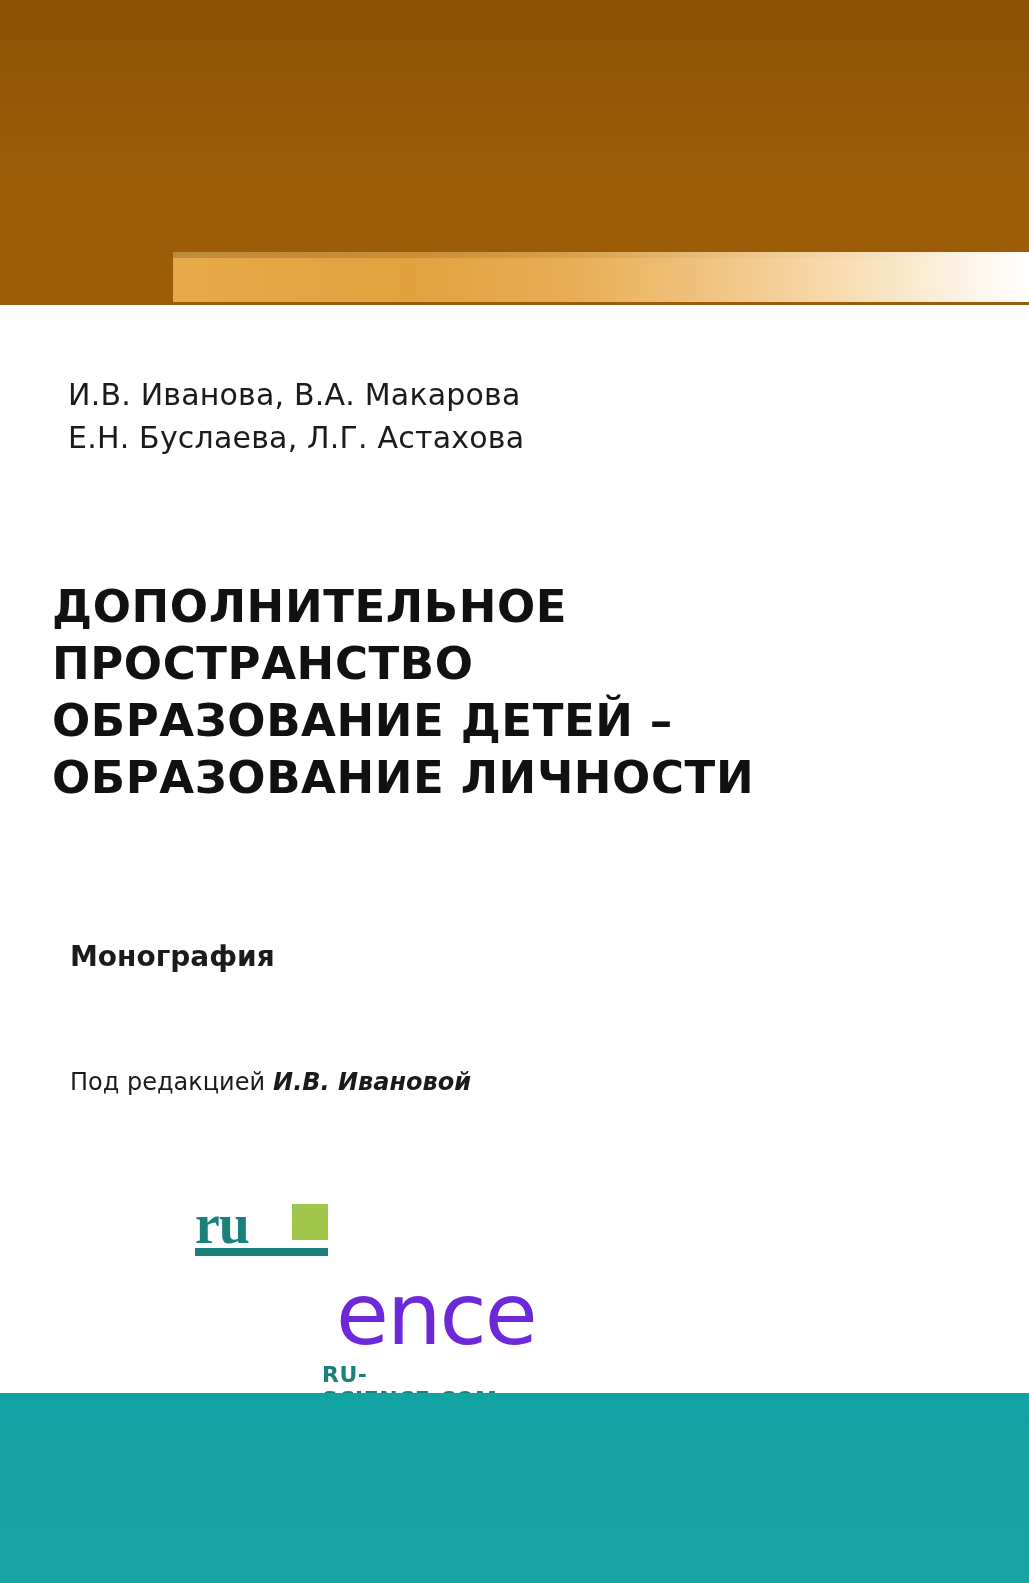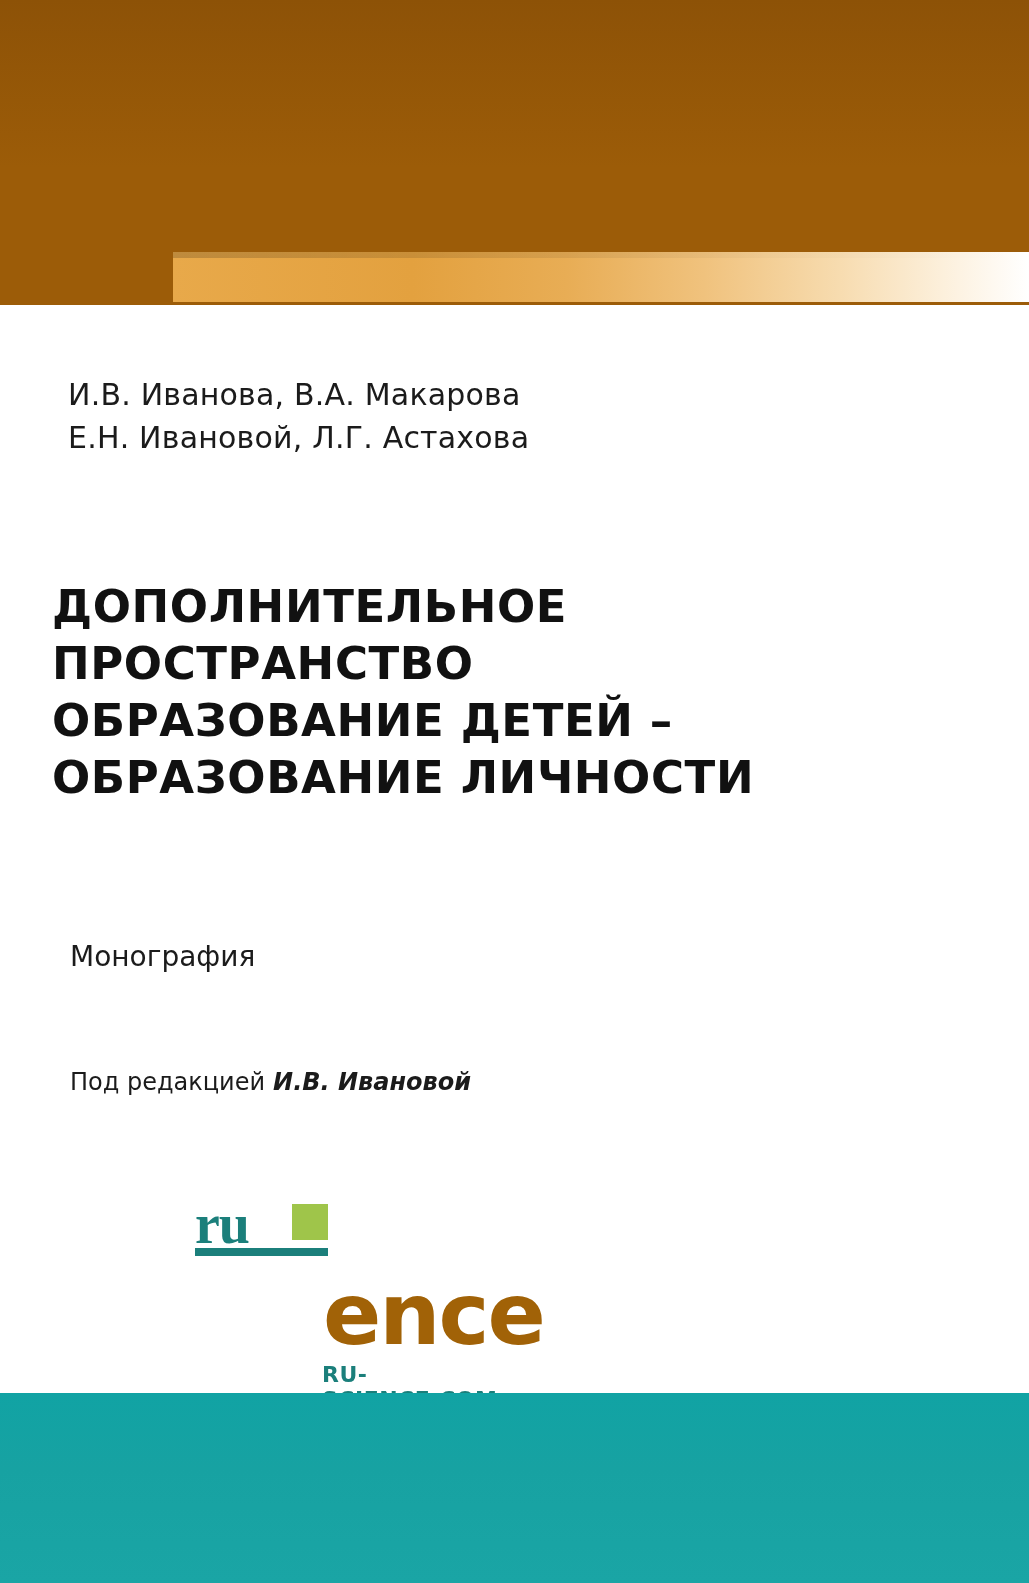--- a/index.html
+++ b/index.html
@@ -103,21 +103,21 @@
     letter-spacing: 0.6px;
   }
   .title div { white-space: nowrap; }
 
   .subtitle {
     position: absolute;
     left: 70px;
     top: 940px;
     color: #1b1b1b;
     font-size: 28px;
-    font-weight: 400;
+    font-weight: 700;
     text-align: center;
   }
 
   .editor {
     position: absolute;
     left: 70px;
     top: 1068px;
     color: #1b1b1b;
     font-size: 24px;
     font-weight: 400;
@@ -169,25 +169,25 @@
     left: 0px;
     top: 46px;
     font-size: 112px;
     font-weight: 700;
     color: #1b7f7b;
     letter-spacing: -3px;
     line-height: 1;
   }
   .logo-ence {
     position: absolute;
-    left: 213px;
+    left: 226px;
     top: 75px;
     font-size: 86px;
-    font-weight: 700;
-    color: #a16207;
+    font-weight: 400;
+    color: #6d28d9;
     letter-spacing: -2px;
     line-height: 1;
   }
   .logo-domain {
     position: absolute;
     left: 212px;
     top: 166px;
     font-size: 22px;
     font-weight: 700;
     color: #1b7f7b;
@@ -200,21 +200,21 @@
 <div class="cover">
 
   <div class="top-band">
     <div class="top-band-inner"></div>
     <div class="top-stripe"></div>
     <div class="top-stripe-shadow"></div>
   </div>
 
   <div class="authors">
     <div>И.В. Иванова, В.А. Макарова</div>
-    <div>Е.Н. Ивановой, Л.Г. Астахова</div>
+    <div>Е.Н. Буслаева, Л.Г. Астахова</div>
   </div>
 
   <div class="title">
     <div>ДОПОЛНИТЕЛЬНОЕ</div>
     <div>ПРОСТРАНСТВО</div>
     <div>ОБРАЗОВАНИЕ ДЕТЕЙ –</div>
     <div>ОБРАЗОВАНИЕ ЛИЧНОСТИ</div>
   </div>
 
   <div class="subtitle">Монография</div>

